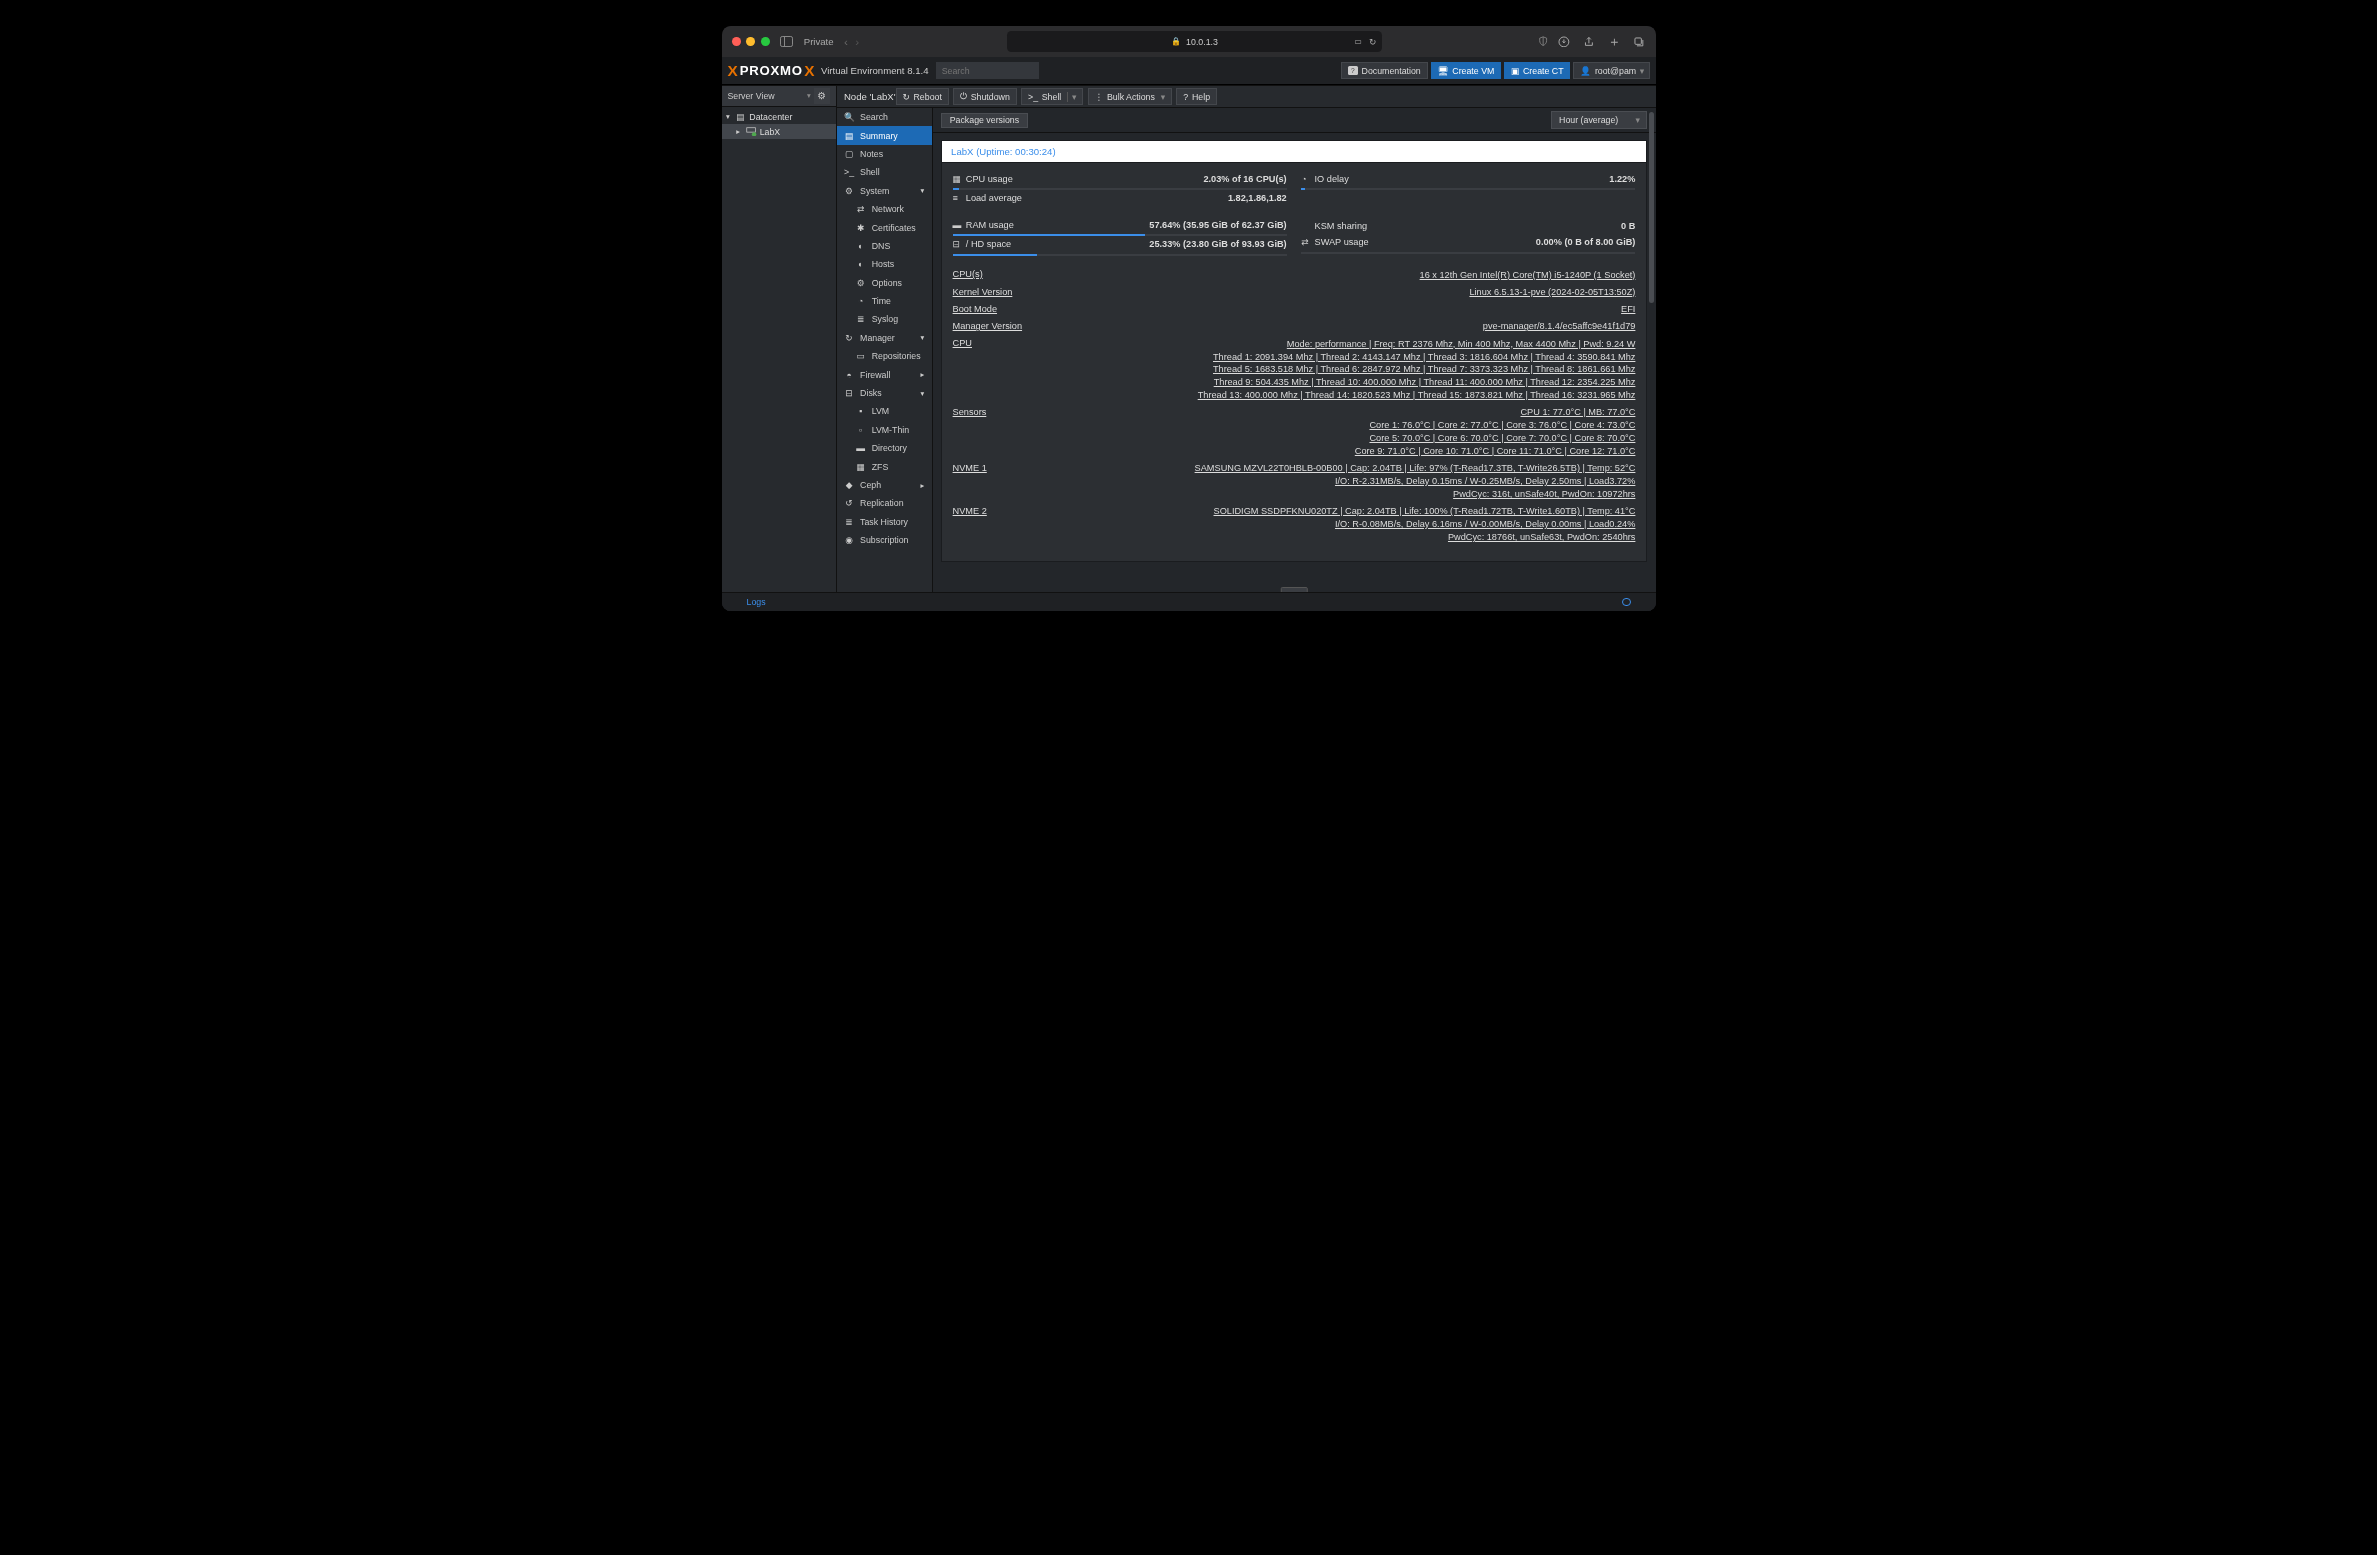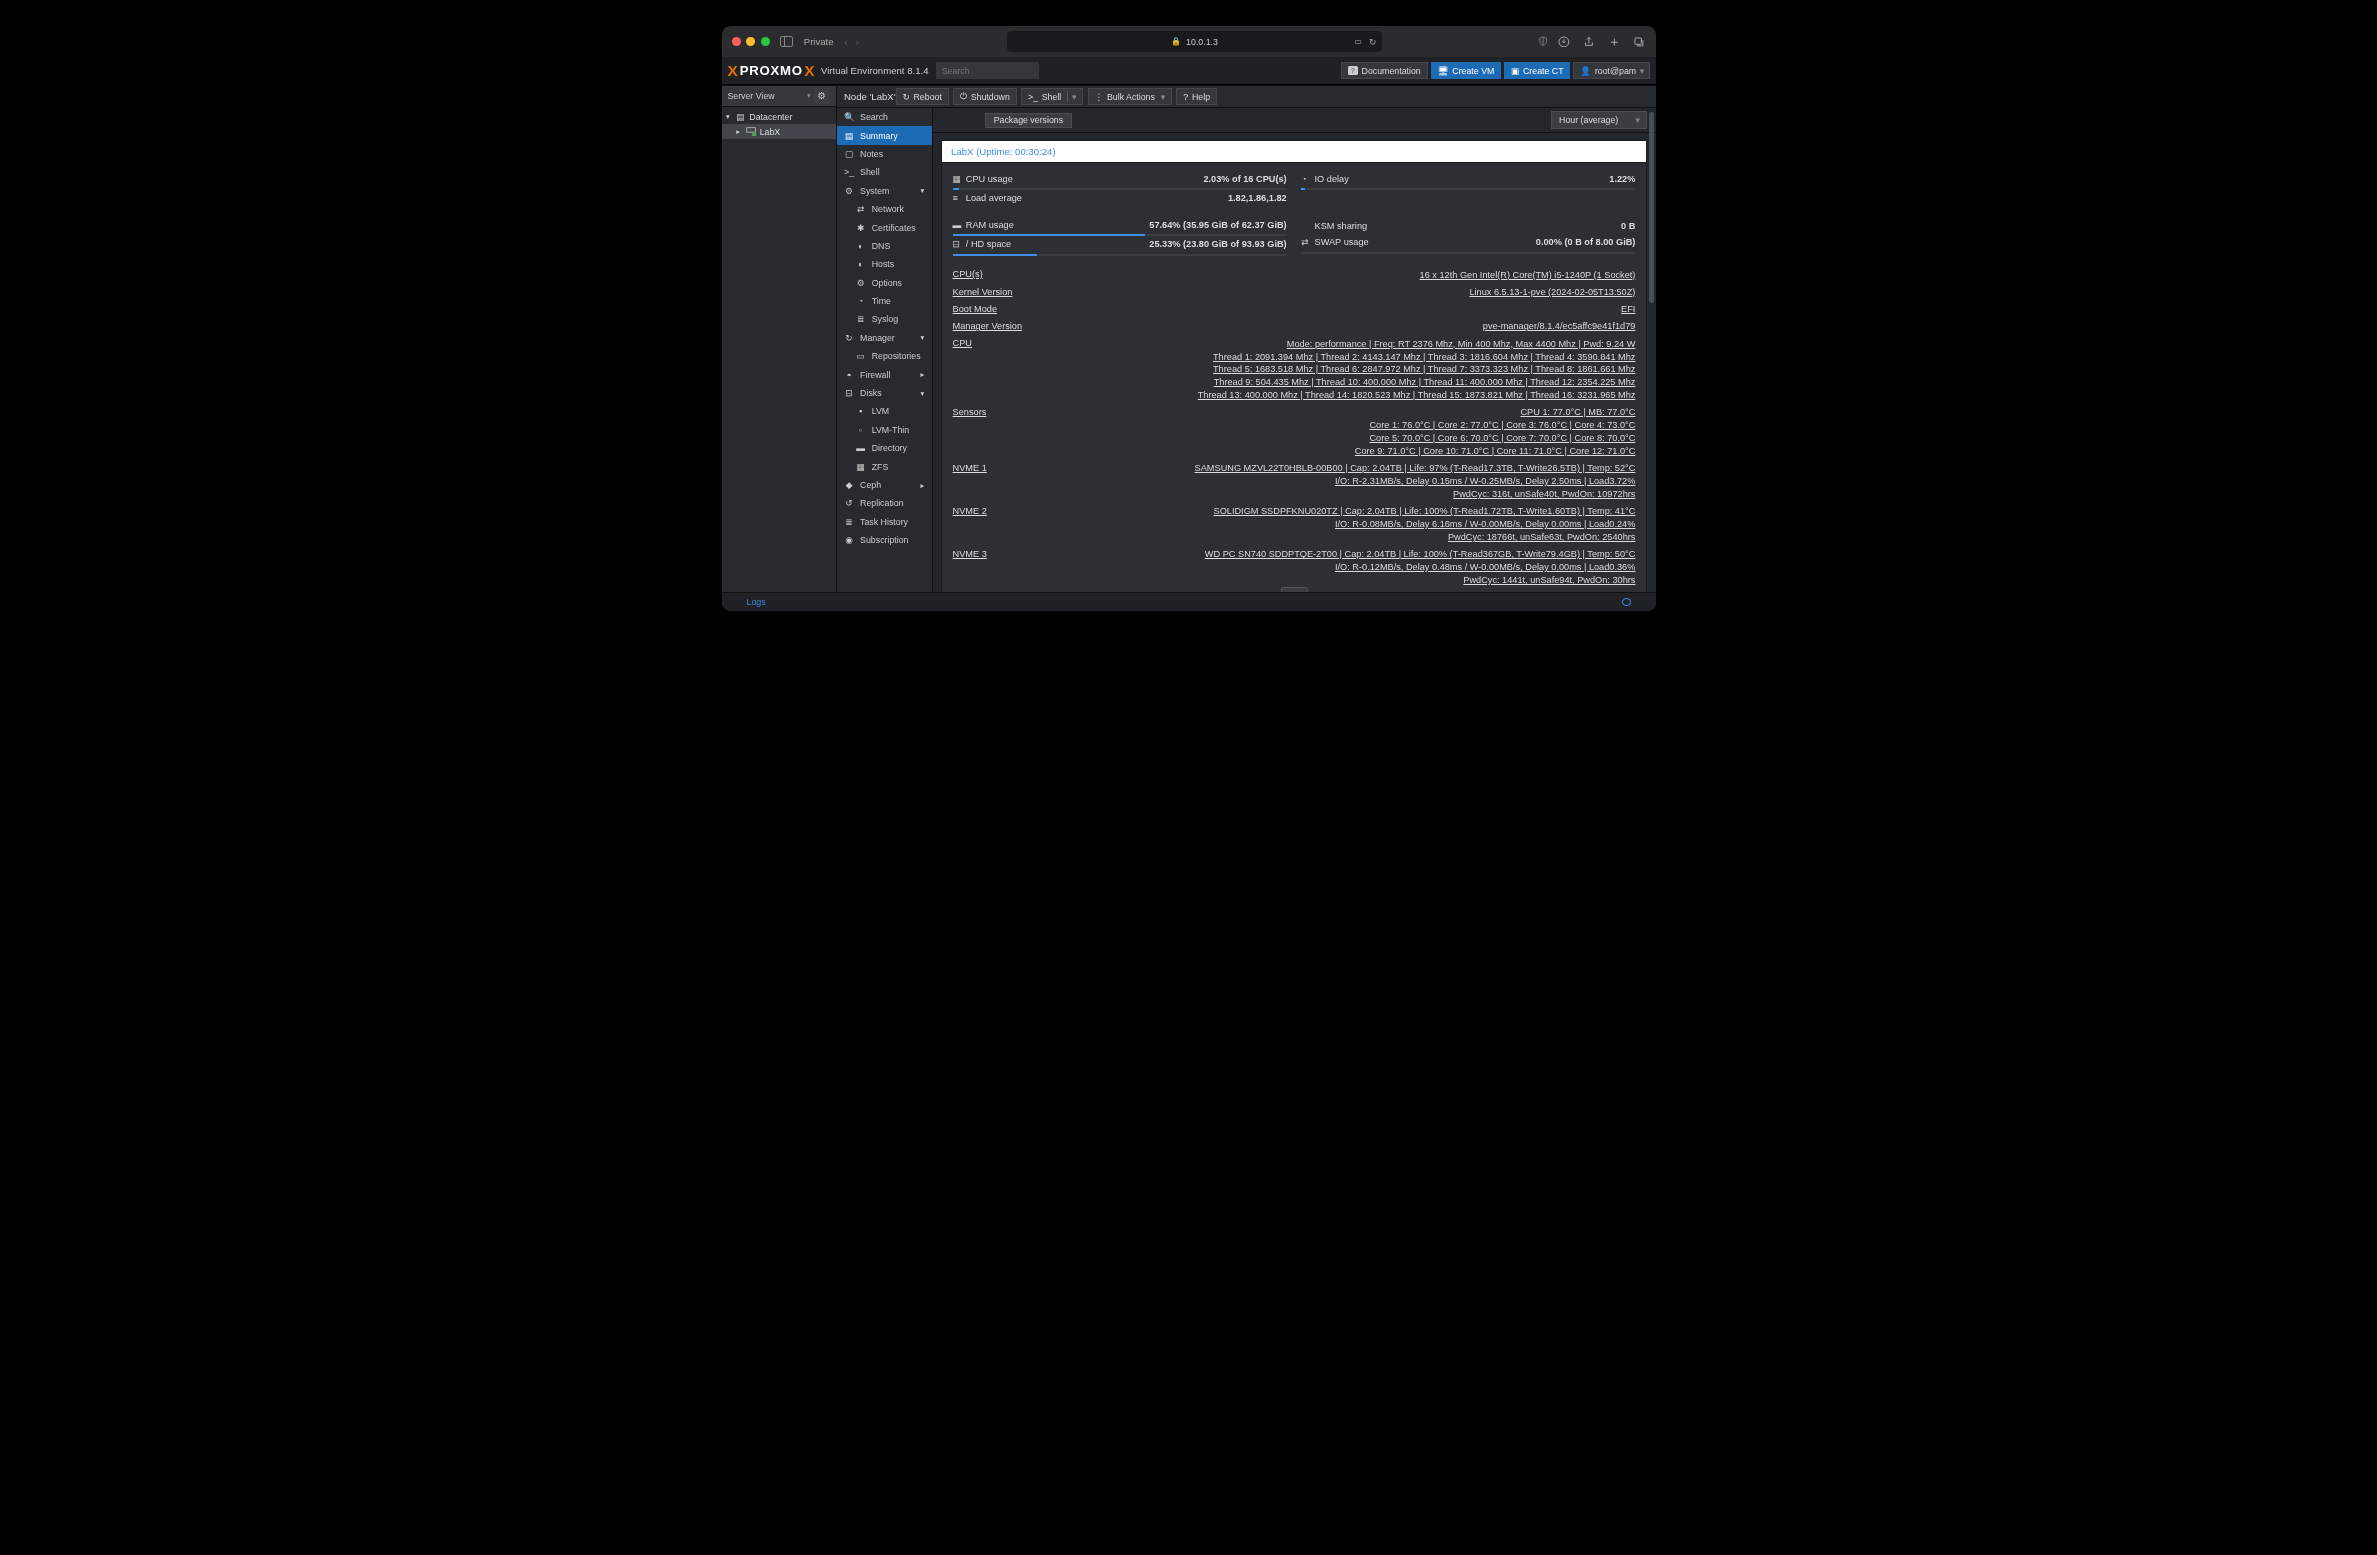--- a/index.html
+++ b/index.html
@@ -54,21 +54,21 @@
   .split-row{flex:1;display:flex;overflow:hidden;}
   .nav-pane{width:96px;background:#272a2e;border-right:0.7px solid #111;overflow-y:auto;}
   .nav-item{height:18.4px;display:flex;align-items:center;padding:0 7.4px;gap:5.9px;color:#ccc;font-size:8.8px;cursor:pointer;}
   .nav-item.selected{background:#1d6ab5;color:#fff;}
   .nav-item.indent{padding-left:19px;}
   .nav-item .ni-ico{width:10.3px;text-align:center;color:#ccc;font-size:8.8px;}
   .nav-item.selected .ni-ico{color:#fff;}
   .nav-item .expand{margin-left:auto;color:#ccc;font-size:7.4px;}
   .content-pane{flex:1;background:#23262a;overflow-y:auto;position:relative;}
   .content-top{height:25px;display:flex;align-items:center;padding:0 8.8px;gap:5.9px;border-bottom:0.7px solid #111;}
-  .pkg-btn{height:15px;background:#3a3d42;border:0.7px solid #4a4d52;color:#ddd;padding:0 7.4px;font-size:8.8px;display:flex;align-items:center;margin-left:44px;}
+  .pkg-btn{height:15px;background:#3a3d42;border:0.7px solid #4a4d52;color:#ddd;padding:0 7.4px;font-size:8.8px;display:flex;align-items:center;}
   .period-dd{margin-left:auto;height:17.7px;background:#3a3d42;border:0.7px solid #4a4d52;color:#ddd;padding:0 17.7px 0 7.4px;font-size:8.8px;display:flex;align-items:center;position:relative;min-width:96px;}
   .period-dd::after{content:"▾";position:absolute;right:5.9px;color:#888;}
   .summary-block{margin:7.4px 8.8px;background:#2c2f33;border:0.7px solid #1a1c1f;}
   .summary-header{height:22px;display:flex;align-items:center;padding:0 8.8px;color:#3b8eea;font-size:9.6px;background:#ffffff;border-bottom:0.7px solid #1a1c1f;}
   .summary-body{padding:7.4px 10.3px 10.3px;}
   .gauge-row{display:flex;gap:14.7px;margin-bottom:4.4px;}
   .gauge-col{flex:1;}
   .gauge-line{display:flex;align-items:center;height:16px;}
   .gauge-ico{width:13.2px;color:#ccc;font-size:8.8px;}
   .gauge-label{color:#ddd;font-size:9.2px;}
@@ -438,24 +438,20 @@
                         <div class="detail-value">CPU 1: 77.0°C | MB: 77.0°C<br>Core 1: 76.0°C | Core 2: 77.0°C | Core 3: 76.0°C | Core 4: 73.0°C<br>Core 5: 70.0°C | Core 6: 70.0°C | Core 7: 70.0°C | Core 8: 70.0°C<br>Core 9: 71.0°C | Core 10: 71.0°C | Core 11: 71.0°C | Core 12: 71.0°C</div>
                       </div>
                       <div class="detail-row">
                         <div class="detail-label">NVME 1</div>
                         <div class="detail-value">SAMSUNG MZVL22T0HBLB-00B00 | Cap: 2.04TB | Life: 97% (T-Read17.3TB, T-Write26.5TB) | Temp: 52°C<br>I/O: R-2.31MB/s, Delay 0.15ms / W-0.25MB/s, Delay 2.50ms | Load3.72%<br>PwdCyc: 316t, unSafe40t, PwdOn: 10972hrs</div>
                       </div>
                       <div class="detail-row">
                         <div class="detail-label">NVME 2</div>
                         <div class="detail-value">SOLIDIGM SSDPFKNU020TZ | Cap: 2.04TB | Life: 100% (T-Read1.72TB, T-Write1.60TB) | Temp: 41°C<br>I/O: R-0.08MB/s, Delay 6.16ms / W-0.00MB/s, Delay 0.00ms | Load0.24%<br>PwdCyc: 18766t, unSafe63t, PwdOn: 2540hrs</div>
                       </div>
-                      <div class="detail-row">
-                        <div class="detail-label">NVME 3</div>
-                        <div class="detail-value">WD PC SN740 SDDPTQE-2T00 | Cap: 2.04TB | Life: 100% (T-Read367GB, T-Write79.4GB) | Temp: 50°C<br>I/O: R-0.12MB/s, Delay 0.48ms / W-0.00MB/s, Delay 0.00ms | Load0.36%<br>PwdCyc: 1441t, unSafe94t, PwdOn: 30hrs</div>
-                      </div>
                       <div class="detail-row"></div>
                     </div>
 
               </div>
             </div>
             <div class="drag-handle"></div>
           </div>
         </div>
       </div>
     </div>

